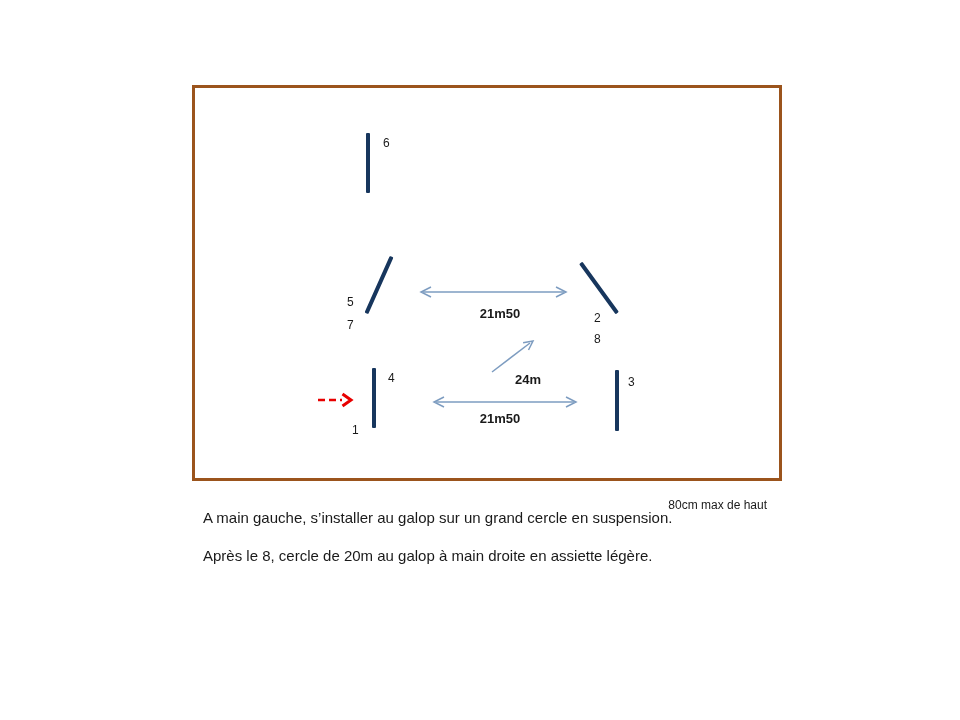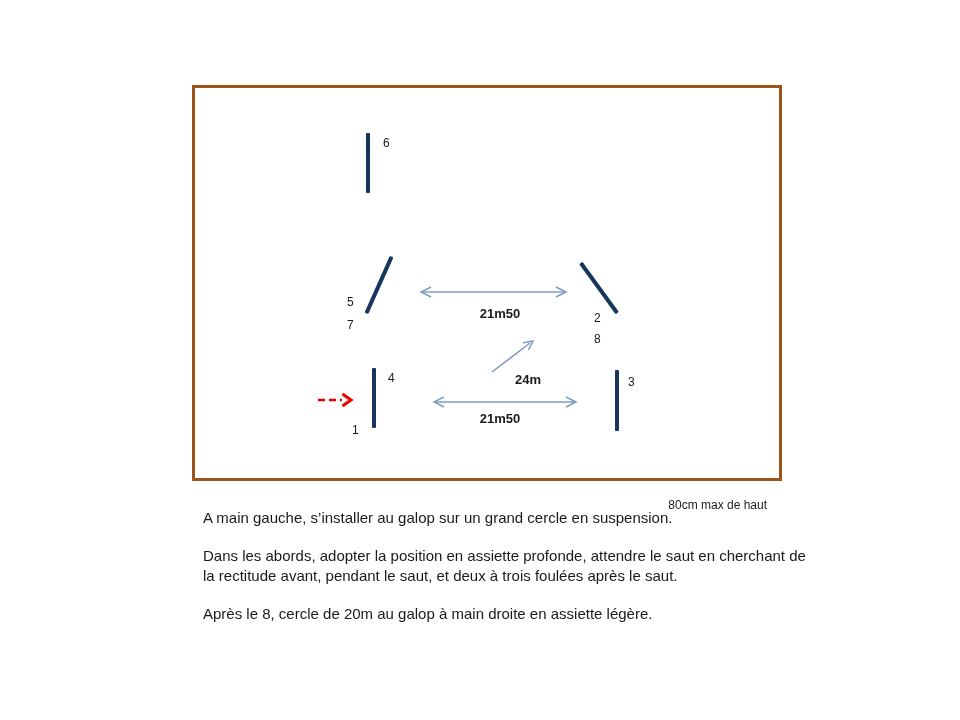--- a/index.html
+++ b/index.html
@@ -145,18 +145,16 @@
 
     <span class="dlabel dlabel-top">21m50</span>
     <span class="dlabel dlabel-diag">24m</span>
     <span class="dlabel dlabel-bottom">21m50</span>
 
     <span class="height-note">80cm max de haut</span>
   </div>
 
   <div class="instructions">
     <p>A main gauche, s’installer au galop sur un grand cercle en suspension.</p>
-    <p>Dans les abords, adopter la position en assiette profonde, attendre le saut en cherchant de
-la rectitude avant, pendant le saut, et deux à trois foulées après le saut.</p>
     <p>Après le 8, cercle de 20m au galop à main droite en assiette légère.</p>
   </div>
 
 </div>
 
 </body></html>

